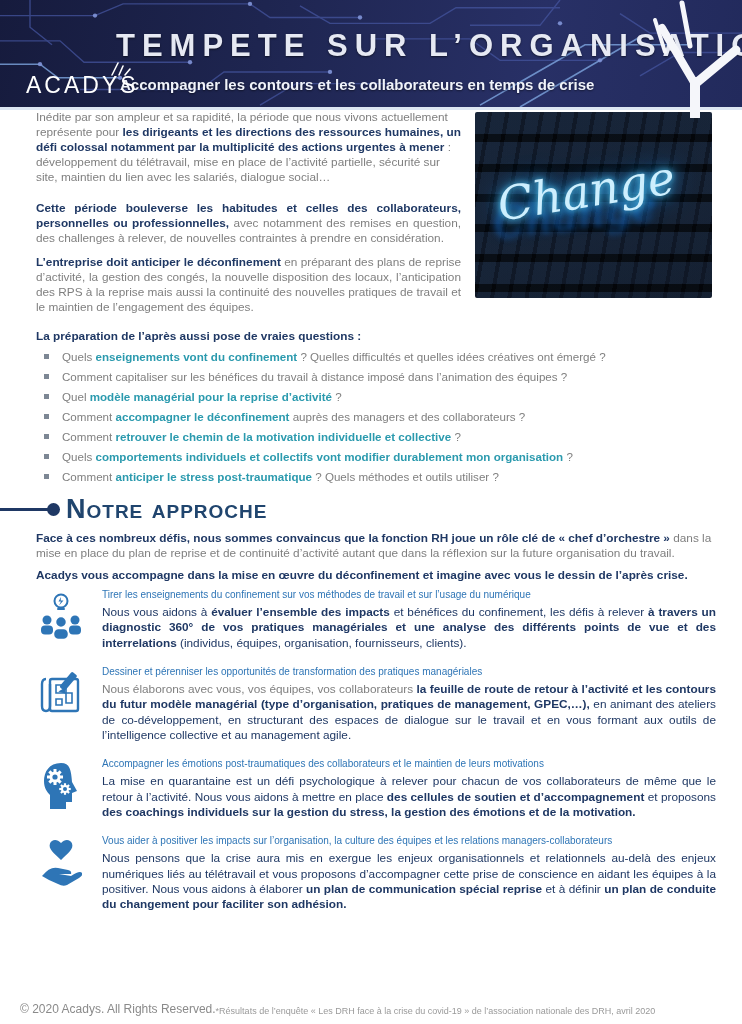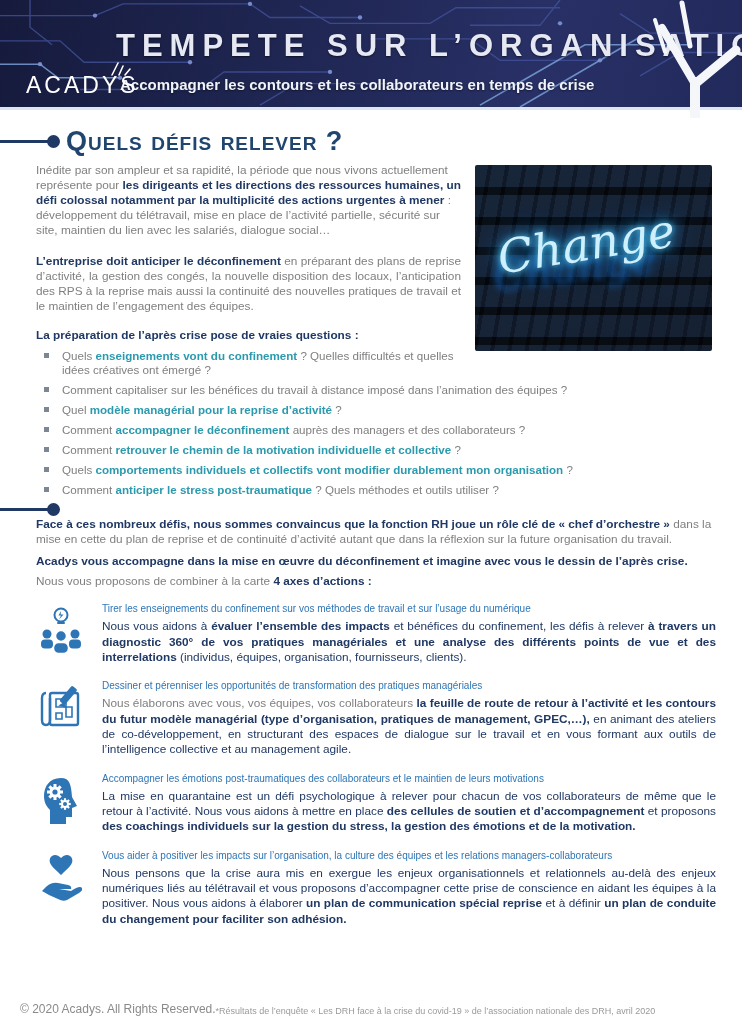--- a/index.html
+++ b/index.html
@@ -158,60 +158,55 @@
         <path d="M63 117 V82" stroke-width="10"></path>
         <path d="M63 84 L30 28" stroke-width="8"></path>
         <path d="M63 84 L104 50" stroke-width="9"></path>
         <path d="M23 20 L33 52" stroke-width="4"></path>
         <path d="M50 3 L58 46" stroke-width="5"></path>
       </g>
     </svg>
   </header>
 
   <section>
-    <div class="sec-head">
-      <span class="rule">
-          <span class="dot"></span>
-        </span>
-      <h2>Quels défis relever ?</h2>
-    </div>
 
     <div class="content">
       <div class="neon">
         <span class="glow2">Change</span>
         <span class="glow1">Change</span>
       </div>
 
       <p class="t" style="margin-bottom:16px;"><span class="sg-g">Inédite par son ampleur et sa rapidité, la période que nous vivons actuellement représente pour </span><span class="sg-nb">les dirigeants et les directions des ressources humaines, un défi colossal notamment par la multiplicité des actions urgentes à mener</span><span class="sg-g"> : développement du télétravail, mise en place de l’activité partielle, sécurité sur site, maintien du lien avec les salariés, dialogue social…</span></p>
+      <p class="t just"><span class="sg-nb">Cette période bouleverse les habitudes et celles des collaborateurs, personnelles ou professionnelles, </span><span class="sg-g">avec notamment des remises en question, des challenges à relever, de nouvelles contraintes à prendre en considération.</span></p>
       <p class="t just" style="margin-bottom:14px;"><span class="sg-nb">L’entreprise doit anticiper le déconfinement </span><span class="sg-g">en préparant des plans de reprise d’activité, la gestion des congés, la nouvelle disposition des locaux, l’anticipation des RPS à la reprise mais aussi la continuité des nouvelles pratiques de travail et le maintien de l’engagement des équipes.</span></p>
-      <p class="t" style="margin-bottom:6px;"><span class="sg-nb">La préparation de l’après crise pose de vraies questions :</span></p>
+      <p class="t" style="margin-bottom:6px;"><span class="sg-nb">La préparation de l’après aussi pose de vraies questions :</span></p>
 
       <ul class="qlist">
         <li><span class="sg-g">Quels </span><span class="sg-tb">enseignements vont du confinement</span><span class="sg-g"> ? Quelles difficultés et quelles idées créatives ont émergé ?</span></li>
         <li><span class="sg-g">Comment capitaliser sur les bénéfices du travail à distance imposé dans l’animation des équipes ?</span></li>
         <li><span class="sg-g">Quel </span><span class="sg-tb">modèle managérial pour la reprise d’activité</span><span class="sg-g"> ?</span></li>
         <li><span class="sg-g">Comment </span><span class="sg-tb">accompagner le déconfinement</span><span class="sg-g"> auprès des managers et des collaborateurs ?</span></li>
         <li><span class="sg-g">Comment </span><span class="sg-tb">retrouver le chemin de la motivation individuelle et collective</span><span class="sg-g"> ?</span></li>
         <li><span class="sg-g">Quels </span><span class="sg-tb">comportements individuels et collectifs vont modifier durablement mon organisation</span><span class="sg-g"> ?</span></li>
         <li><span class="sg-g">Comment </span><span class="sg-tb">anticiper le stress post-traumatique</span><span class="sg-g"> ? Quels méthodes et outils utiliser ?</span></li>
       </ul>
     </div>
   </section>
 
   <section>
     <div class="sec-head" style="margin-top:6px;">
       <span class="rule">
           <span class="dot"></span>
         </span>
+      <h2>Notre approche</h2>
     </div>
 
     <div class="content" style="padding-right:26px;">
-      <p class="t" style="margin-bottom:7px;"><span class="sg-nb">Face à ces nombreux défis, nous sommes convaincus que la fonction RH joue un rôle clé de « chef d’orchestre » </span><span class="sg-g">dans la mise en cette du plan de reprise et de continuité d’activité autant que dans la réflexion sur la future organisation du travail.</span></p>
+      <p class="t" style="margin-bottom:7px;"><span class="sg-nb">Face à ces nombreux défis, nous sommes convaincus que la fonction RH joue un rôle clé de « chef d’orchestre » </span><span class="sg-g">dans la mise en place du plan de reprise et de continuité d’activité autant que dans la réflexion sur la future organisation du travail.</span></p>
       <p class="t" style="margin-bottom:6px;"><span class="sg-nb">Acadys vous accompagne dans la mise en œuvre du déconfinement et imagine avec vous le dessin de l’après crise.</span></p>
-      <p class="t" style="margin-bottom:14px;"><span class="sg-g">Nous vous proposons de combiner à la carte </span><span class="sg-nb">4 axes d’actions :</span></p>
 
       <div class="axis">
         <div class="ic">
           <svg width="44" height="52" viewBox="0 0 44 52">
             <g fill="none" stroke="#2e75b6" stroke-width="2">
               <circle cx="22" cy="9" r="6.5"></circle>
               <path d="M19 17 h6" stroke-linecap="round"></path>
             </g>
             <path d="M22 5 l-2.5 4.5 h2.5 l-2 4 4.5 -5 h-2.8 z" fill="#2e75b6"></path>
             <g fill="#2e75b6">

